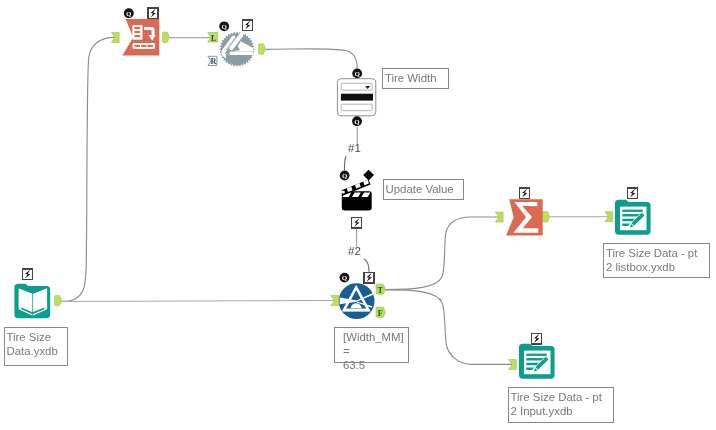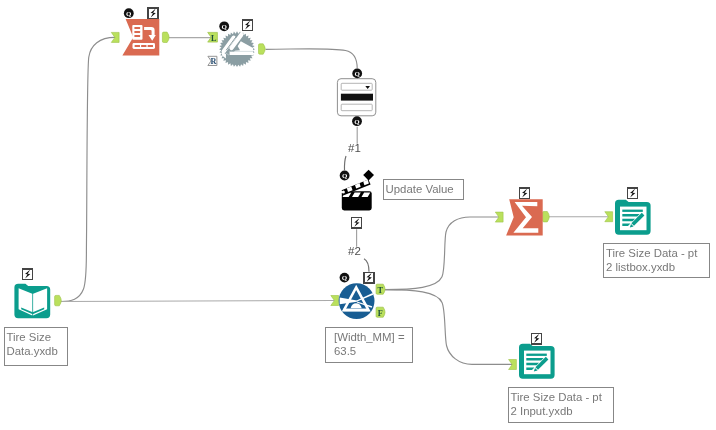--- a/index.html
+++ b/index.html
@@ -246,24 +246,25 @@
       <path d="M 526.30 367.50 L 534.40 367.50 L 532.00 369.90 L 526.30 369.90 Z" fill="#0b9d8d"></path>
       <path d="M 545.80 356.80 L 548.40 359.40 L 538.00 369.80 L 535.40 367.20 Z" fill="#0b9d8d"></path>
       <path d="M 535.00 367.90 L 537.60 370.50 L 533.80 371.60 Z" fill="#0b9d8d"></path>
     </g>
     <g>
       <rect x="531.5" y="333.3" width="10" height="10.6" fill="#ffffff" stroke="#444444" stroke-width="1.3" shape-rendering="crispEdges"></rect>
       <path d="M 538.40 334.60 L 534.05 338.30 L 536.50 338.60 L 534.15 342.70 L 539.35 338.40 L 536.55 338.10 L 538.95 334.60 Z" fill="#111111"></path>
     </g>
   </svg>
 
+  <div class="annot" style="left:382px;top:68px;width:67px;height:21px;">Tire Width</div>
 
   <div class="annot" style="left:382.5px;top:170.5px;width:81.5px;height:21px;margin-top:8px;">Update Value</div>
 
-  <div class="annot" style="left:325px;top:326.5px;width:88px;height:36px;padding-left:8px;">[Width_MM] =
+  <div class="annot" style="left:334px;top:326.5px;width:75px;height:36px;padding-left:8px;">[Width_MM] =
 63.5</div>
 
   <div class="annot" style="left:3.5px;top:327px;width:64px;height:39px;">Tire Size
 Data.yxdb</div>
 
   <div class="annot" style="left:603px;top:243px;width:107px;height:35px;">Tire Size Data - pt
 2 listbox.yxdb</div>
 
   <div class="annot" style="left:507.5px;top:386.5px;width:106.5px;height:36px;">Tire Size Data - pt
 2 Input.yxdb</div>

